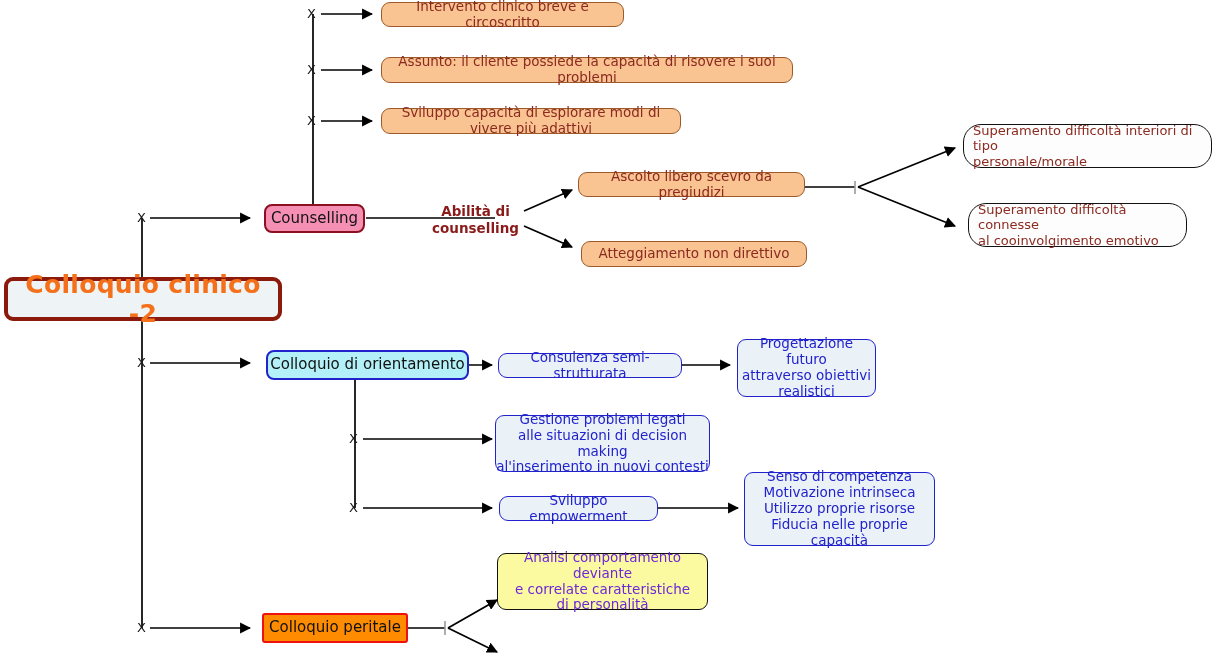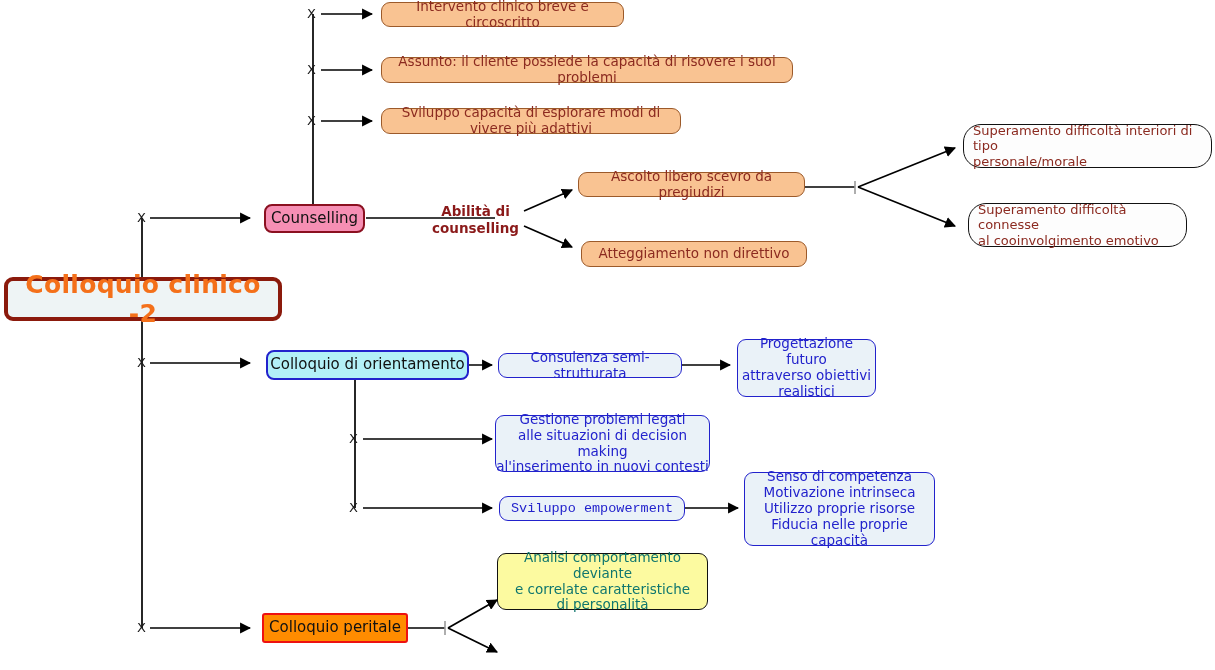--- a/index.html
+++ b/index.html
@@ -99,21 +99,21 @@
     border-radius: 3px;
     color: #111111;
     font-size: 15px;
   }
 
   
   .n-yellow {
     background: #fcfaa0;
     border: 1.6px solid #111111;
     border-radius: 9px;
-    color: #0f766e;
+    color: #6d28d9;
     font-size: 13.5px;
   }
 
   .branch-label {
     position: absolute;
     color: #8b1a1a;
     font-size: 13.5px;
     font-weight: bold;
     text-align: center;
     line-height: 1.25;
@@ -223,21 +223,21 @@
   <div class="node n-blue" style="left:498px; top:353px; width:184px; height:25px;">Consulenza semi-strutturata</div>
 
   <div class="node n-blue" style="left:737px; top:339px; width:139px; height:58px;">Progettazione futuro
 attraverso obiettivi
 realistici</div>
 
   <div class="node n-blue" style="left:495px; top:415px; width:215px; height:57px;">Gestione problemi legati
 alle situazioni di decision making
 al'inserimento in nuovi contesti</div>
 
-  <div class="node n-blue" style="left:499px; top:496px; width:186px; height:25px;font-family:Liberation Mono, monospace;">Sviluppo empowerment</div>
+  <div class="node n-blue" style="left:499px; top:496px; width:159px; height:25px;">Sviluppo empowerment</div>
 
   <div class="node n-blue" style="left:744px; top:472px; width:191px; height:74px;">Senso di competenza
 Motivazione intrinseca
 Utilizzo proprie risorse
 Fiducia nelle proprie capacità</div>
 
   <div class="node n-orangehub" style="left:262px; top:613px; width:146px; height:30px;">Colloquio peritale</div>
 
   <div class="node n-yellow" style="left:497px; top:553px; width:211px; height:57px;">Analisi comportamento deviante
 e correlate caratteristiche

